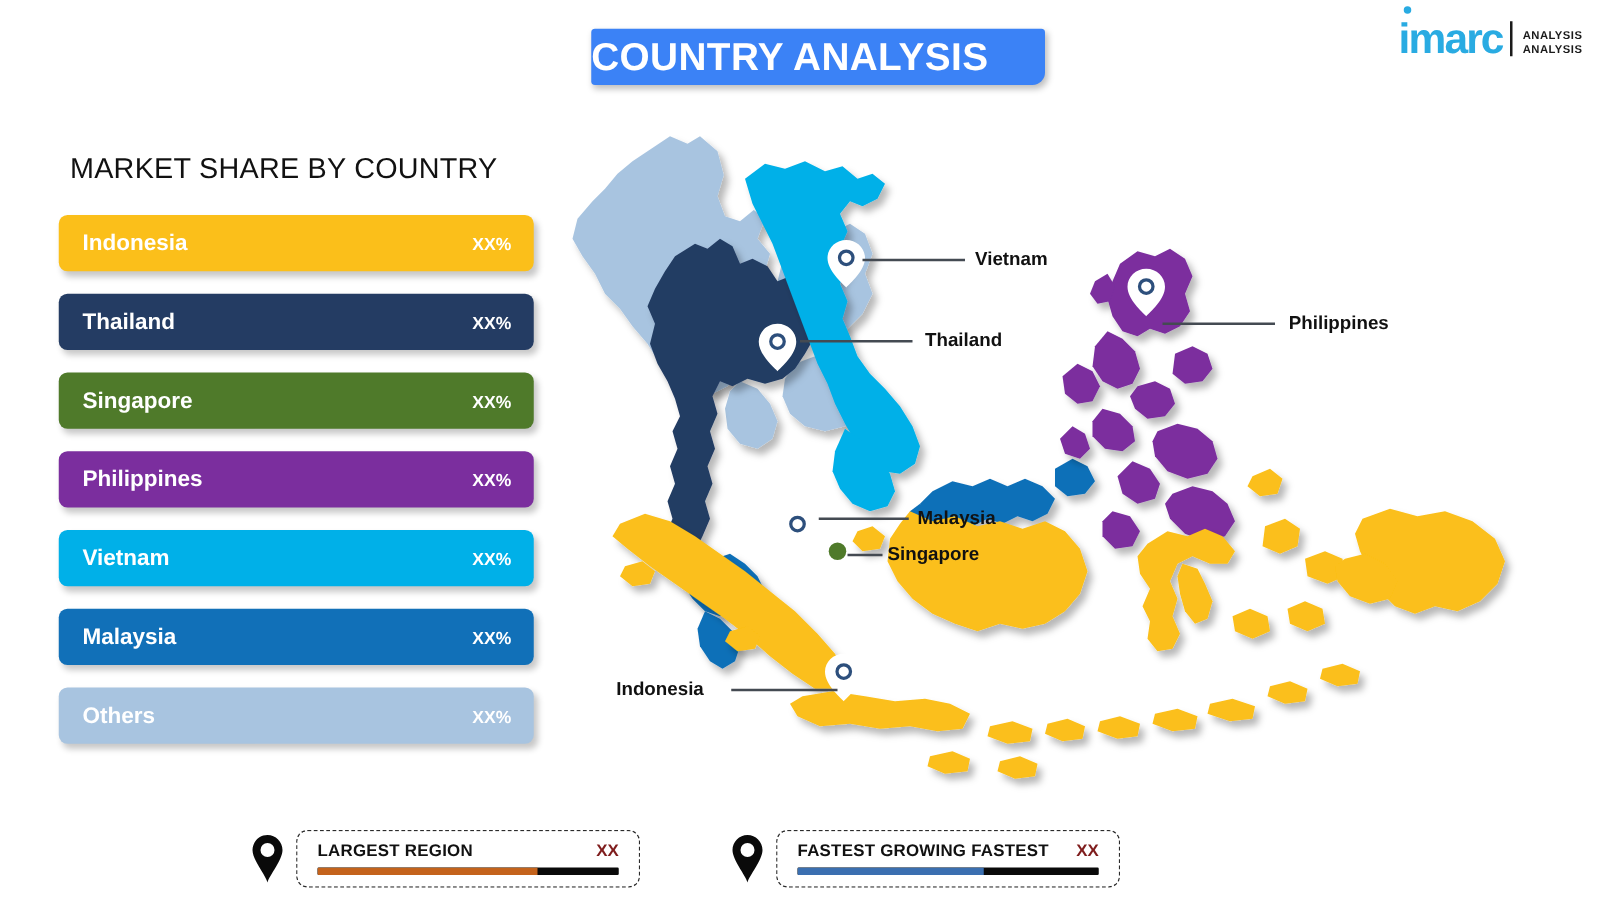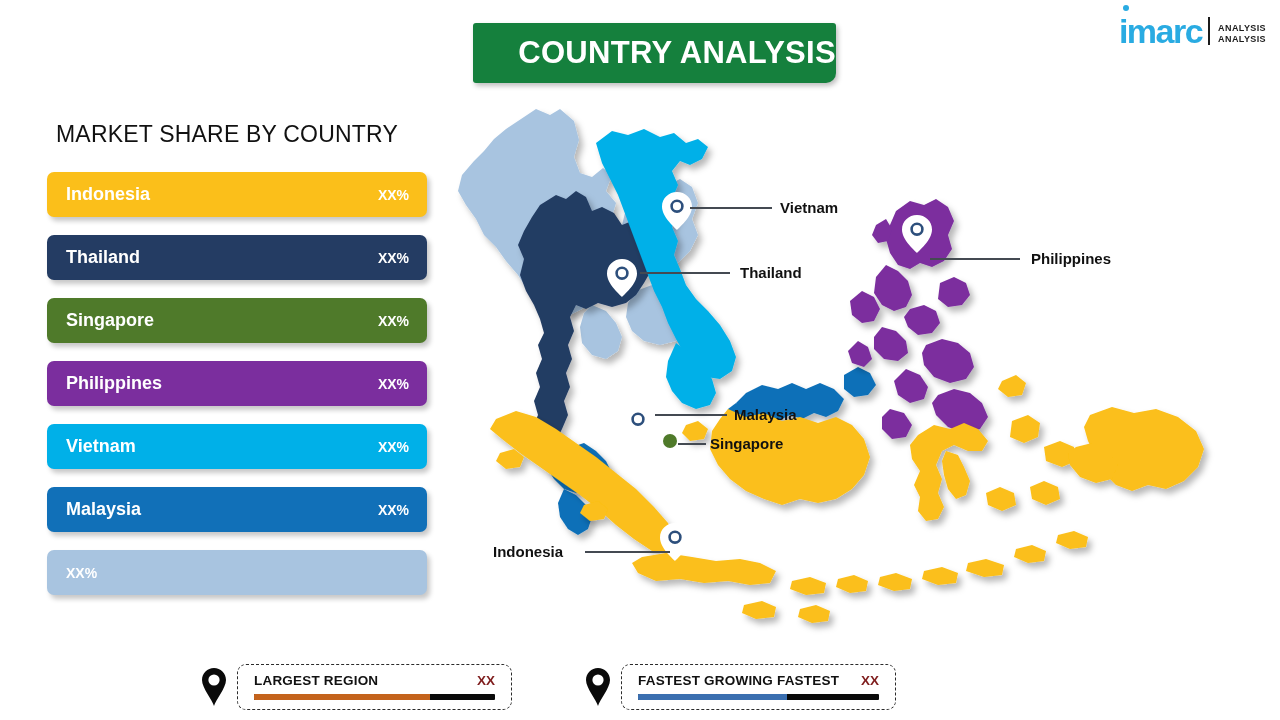--- a/index.html
+++ b/index.html
@@ -6,24 +6,24 @@
   html, body { width:1280px; height:720px; overflow:hidden; }
   body {
     background:#ffffff;
     font-family:"Liberation Sans", sans-serif;
     position:relative;
   }
 
   
   .title-bar{
     position:absolute; left:473px; top:23px;
-    width:363px; height:60px;
-    background:#15803d;
+    width:363px; height:45px;
+    background:#3b82f6;
     border-radius:3px 3px 10px 3px;
-    display:flex; align-items:center; justify-content:flex-end;
+    display:flex; align-items:center; justify-content:flex-start;
     box-shadow:2px 3px 5px rgba(0,0,0,.25);
   }
   .title-bar span{
     color:#ffffff;
     font-size:31px;
     font-weight:bold;
     letter-spacing:.3px;
     white-space:nowrap;
   }
 
@@ -172,20 +172,21 @@
     <span class="bar-label">Vietnam</span>
     <span class="bar-value">XX%</span>
   </div>
 
   <div class="bar" style="background:#1170b8">
     <span class="bar-label">Malaysia</span>
     <span class="bar-value">XX%</span>
   </div>
 
   <div class="bar" style="background:#a8c4e0">
+    <span class="bar-label">Others</span>
     <span class="bar-value">XX%</span>
   </div>
 
 </div>
 
 <div class="map-wrap">
   <svg viewBox="0 0 820 545" xmlns="http://www.w3.org/2000/svg">
     <defs>
       <filter id="dropsh" x="-20%" y="-20%" width="150%" height="150%">
         <feDropShadow dx="4" dy="5" stdDeviation="3" flood-color="#000" flood-opacity="0.28"></feDropShadow>

